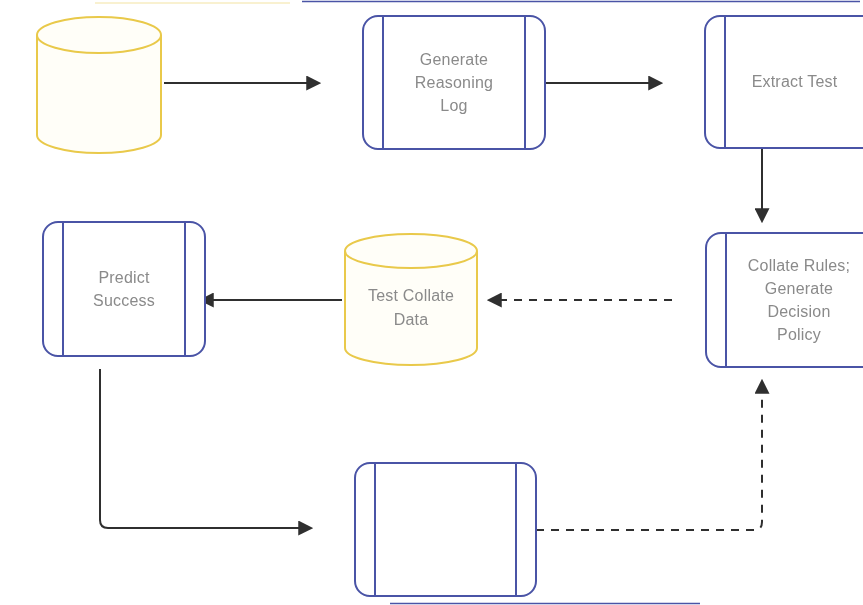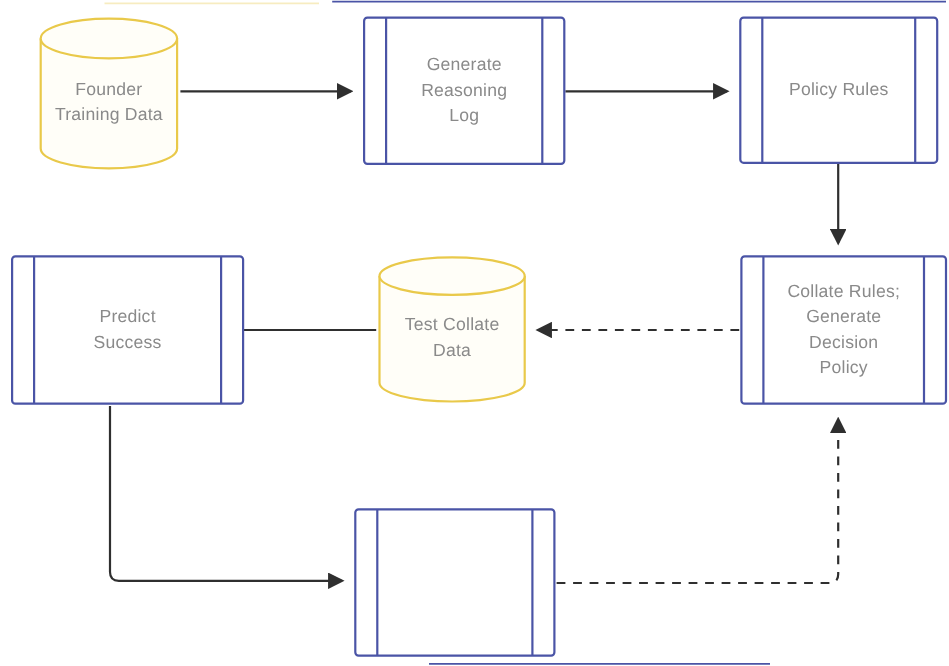--- a/index.html
+++ b/index.html
@@ -28,22 +28,23 @@
     stroke-width:1.6;
   }
   .frag.yellow{stroke:var(--database-border,#e9c94a);opacity:.35;}
   .node{
     position:absolute;z-index:2;
     display:flex;align-items:center;justify-content:center;
   }
   .subroutine{
     background:var(--node-fill,#fff);
     border:2px solid var(--process-border,#4a54a6);
-    border-radius:4px;
+    border-radius:16px;
     box-sizing:border-box;
+    margin-left:32px;
   }
   .subroutine .vline{
     position:absolute;top:-1px;bottom:-1px;width:2px;
     background:var(--process-border,#4a54a6);
   }
   .subroutine .vline.left{left:18px;}
   .subroutine .vline.right{right:18px;}
   .label{
     position:relative;z-index:3;
     text-align:center;
@@ -79,57 +80,55 @@
     <path class="edge" marker-end="url(#ah)" d="M342 300 L201 300"></path>
     <path class="edge" marker-end="url(#ah)" d="M100 369 L100 520 Q100 528 108 528 L311 528"></path>
     <path class="edge dashed" marker-end="url(#ah)" d="M506 530 L754 530 Q762 530 762 522 L762 381"></path>
   </svg>
 
   <div class="node database" style="left:35px;top:15px;width:128px;height:140px">
     <svg class="cyl" width="128" height="140" viewBox="0 0 128 140">
       <path d="M2 20 L2 120 A62 18 0 0 0 126 120 L126 20" style="fill:var(--database-fill,#fffef8);stroke:var(--database-border,#e9c94a);stroke-width:2"></path>
       <ellipse cx="64" cy="20" rx="62" ry="18" style="fill:var(--database-fill,#fffef8);stroke:var(--database-border,#e9c94a);stroke-width:2"></ellipse>
     </svg>
-    <div class="label">Founder
-Training Data</div>
   </div>
 
   <div class="node subroutine" style="left:330px;top:15px;width:184px;height:135px">
     <span class="vline left"></span>
     <span class="vline right"></span>
     <div class="label">Generate
 Reasoning
 Log</div>
   </div>
 
   <div class="node subroutine" style="left:672px;top:15px;width:181px;height:134px">
     <span class="vline left"></span>
     <span class="vline right"></span>
-    <div class="label">Policy Rules</div>
+    <div class="label">Extract Test</div>
   </div>
 
   <div class="node subroutine" style="left:673px;top:232px;width:188px;height:136px">
     <span class="vline left"></span>
     <span class="vline right"></span>
     <div class="label">Collate Rules;
 Generate
 Decision
 Policy</div>
   </div>
 
   <div class="node database" style="left:343px;top:232px;width:136px;height:135px">
     <svg class="cyl" width="136" height="135" viewBox="0 0 136 135">
       <path d="M2 19 L2 116 A66 17 0 0 0 134 116 L134 19" style="fill:var(--database-fill,#fffef8);stroke:var(--database-border,#e9c94a);stroke-width:2"></path>
       <ellipse cx="68" cy="19" rx="66" ry="17" style="fill:var(--database-fill,#fffef8);stroke:var(--database-border,#e9c94a);stroke-width:2"></ellipse>
     </svg>
     <div class="label">Test Collate
 Data</div>
   </div>
 
-  <div class="node subroutine" style="left:10px;top:232px;width:212px;height:136px">
+  <div class="node subroutine" style="left:10px;top:221px;width:164px;height:136px">
     <span class="vline left"></span>
     <span class="vline right"></span>
     <div class="label">Predict
 Success</div>
   </div>
 
   <div class="node subroutine" style="left:322px;top:462px;width:183px;height:135px">
     <span class="vline left"></span>
     <span class="vline right"></span>
   </div>

